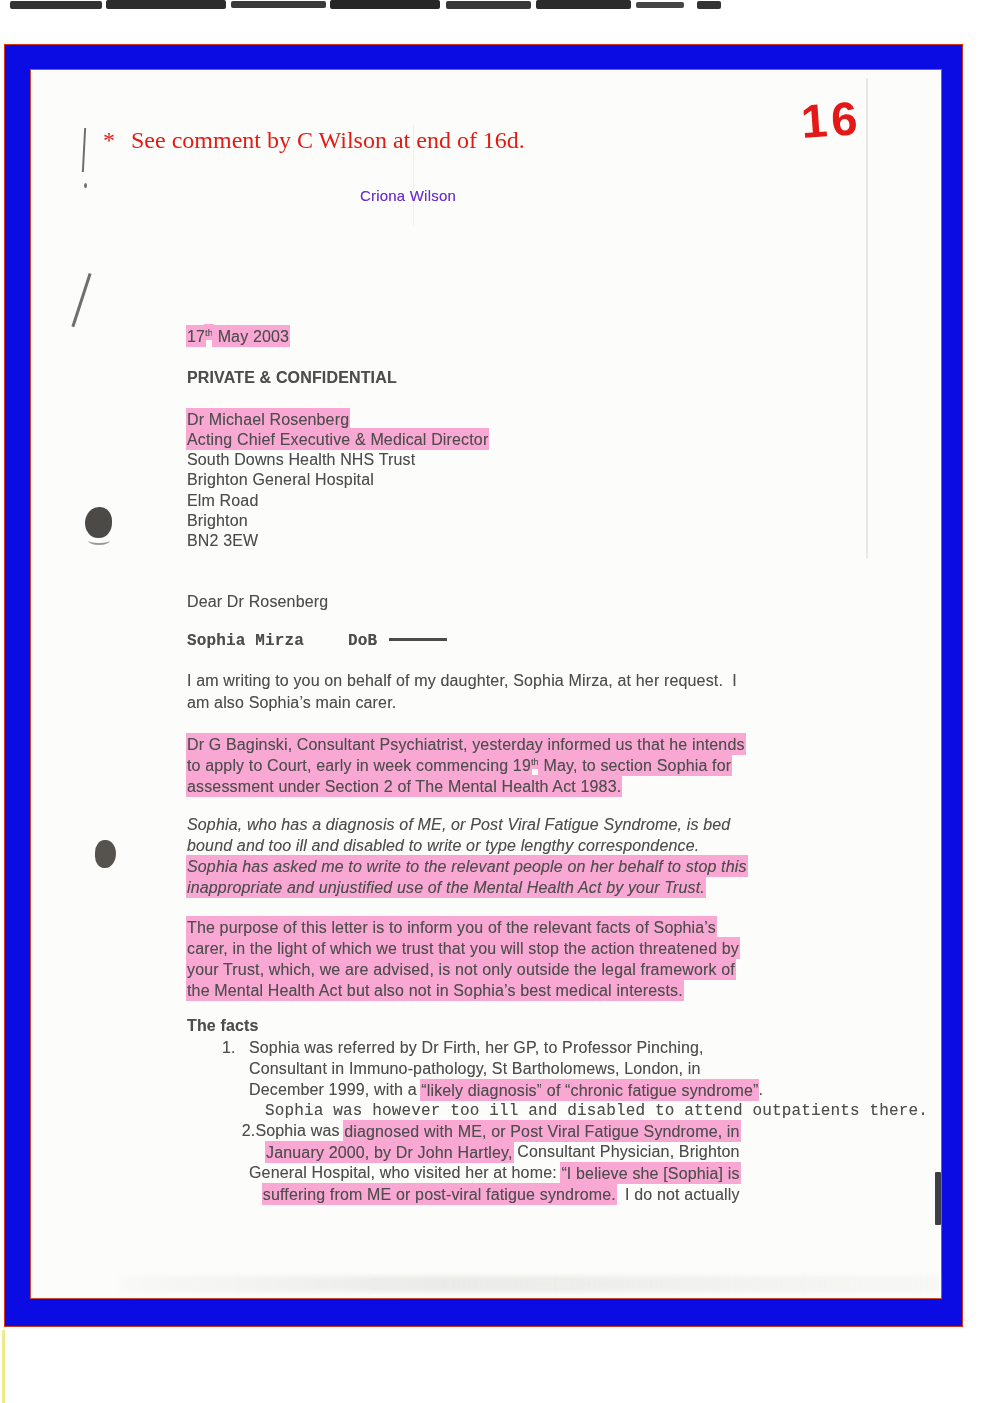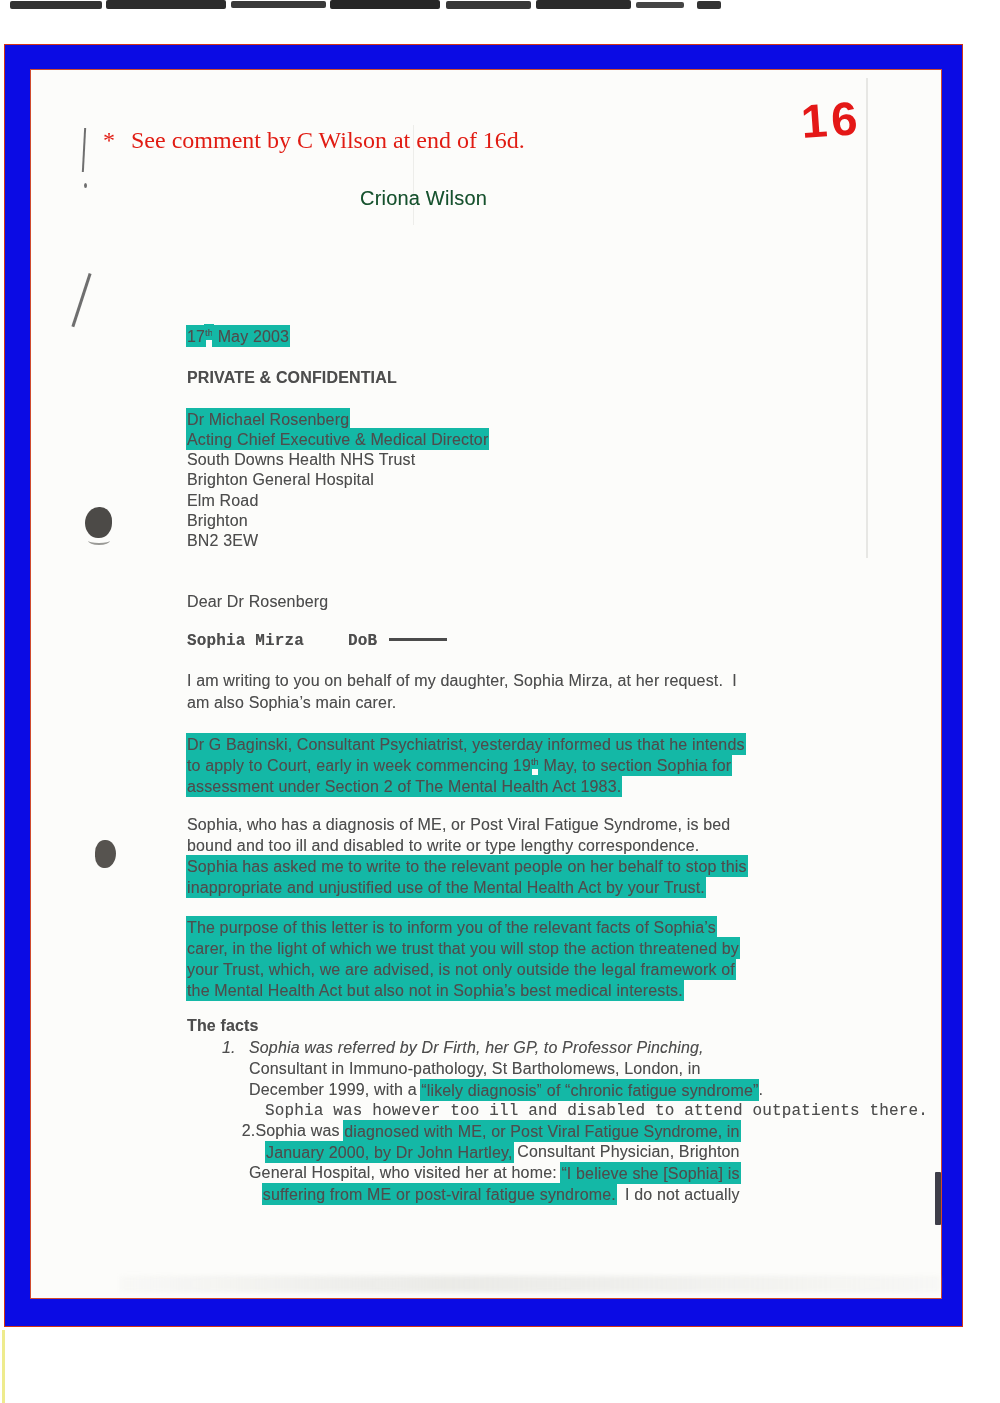--- a/index.html
+++ b/index.html
@@ -16,34 +16,34 @@
          background:#0b0be4;border:1.5px solid #d23418;z-index:1}
   .page{position:absolute;left:25px;top:24px;width:912px;height:1230px;
         background:#fcfcfa;border:1px solid #cf4b2e}
 
   
   .content{position:absolute;left:17px;top:0;width:1000px;height:1403px;z-index:5}
   .block{position:absolute;left:170px;font-size:16px;color:#4d4d4d;
          line-height:21.3px;letter-spacing:.15px;
          text-shadow:0 0 .35px rgba(90,90,90,.45)}
   .tline{white-space:pre}
-  .hl{background:#14b8a6;padding:2.5px 1px;margin:16px -1px}
+  .hl{background:#f9a8d4;padding:2.5px 1px;margin:16px -1px}
   .b{font-weight:700}
   .i{}
   sup.seg{font-size:9.5px;line-height:0;vertical-align:6px;letter-spacing:0}
   .num{display:inline-block}
   .spacer{display:inline-block}
   .dashline{display:inline-block;height:2.6px;background:#4b4b4b;vertical-align:4px}
 
   .note{font-family:"Liberation Serif","DejaVu Serif",serif;font-size:24px;
         color:#e11c13;z-index:6;white-space:pre}
   .note .star{margin-right:16px}
   .pagenum{left:784px;top:92px;font-size:47px;font-weight:700;color:#e41817;
            transform:rotate(-4deg);letter-spacing:4px;z-index:6}
-  .headername{left:343px;top:187px;font-size:20px;color:#14532d;
+  .headername{left:343px;top:187px;font-size:15px;color:#6d28d9;
               letter-spacing:.2px;z-index:6;
               text-shadow:0 0 .35px rgba(110,110,110,.5)}
 
   
   .penline{position:absolute;background:#6f6f6f;z-index:6}
   .punch{position:absolute;background:#4c4a47;z-index:6}
   .p1{left:68px;top:507px;width:27px;height:31px;border-radius:54% 46% 50% 50%}
   .p1tail{left:71px;top:536px;width:22px;height:9px;background:transparent;
           border-bottom:2px solid #9a9a96;border-radius:0 0 60% 60%;z-index:6;position:absolute}
   .p2{left:78px;top:840px;width:21px;height:28px;border-radius:48% 52% 55% 45%;background:#56534f}
@@ -119,37 +119,37 @@
       </div>
       <div class="block" style="top: 670px; line-height: 21.8px;">
         <div class="tline"><span class="seg">I am writing to you on behalf of my daughter, Sophia Mirza, at her request.  I</span></div>
         <div class="tline"><span class="seg">am also Sophia’s main carer.</span></div>
       </div>
       <div class="block" style="top: 733px; line-height: 21.4px;">
         <div class="tline"><span class="seg hl">Dr G Baginski, Consultant Psychiatrist, yesterday informed us that he intends</span></div>
         <div class="tline"><span class="seg hl">to apply to Court, early in week commencing 19</span><sup class="seg hl">th</sup><span class="seg hl"> May, to section Sophia for</span></div>
         <div class="tline"><span class="seg hl">assessment under Section 2 of The Mental Health Act 1983.</span></div>
       </div>
-      <div class="block" style="top: 815px; line-height: 20.7px;">
+      <div class="block" style="top: 815px; line-height: 20.7px; font-style: italic;">
         <div class="tline"><span class="seg">Sophia, who has a diagnosis of ME, or Post Viral Fatigue Syndrome, is bed</span></div>
         <div class="tline"><span class="seg">bound and too ill and disabled to write or type lengthy correspondence.</span></div>
         <div class="tline"><span class="seg hl">Sophia has asked me to write to the relevant people on her behalf to stop this</span></div>
         <div class="tline"><span class="seg hl">inappropriate and unjustified use of the Mental Health Act by your Trust.</span></div>
       </div>
       <div class="block" style="top: 916px; line-height: 21px;">
         <div class="tline"><span class="seg hl">The purpose of this letter is to inform you of the relevant facts of Sophia’s</span></div>
         <div class="tline"><span class="seg hl">carer, in the light of which we trust that you will stop the action threatened by</span></div>
         <div class="tline"><span class="seg hl">your Trust, which, we are advised, is not only outside the legal framework of</span></div>
         <div class="tline"><span class="seg hl">the Mental Health Act but also not in Sophia’s best medical interests.</span></div>
       </div>
       <div class="block" style="top: 1015px;">
         <div class="tline"><span class="seg b">The facts</span></div>
       </div>
       <div class="block" style="top: 1037px; line-height: 21.2px;">
-        <div class="tline" style="margin-left: 35px; font-style: italic;"><span class="seg num" style="width: 27px;">1.</span><span class="seg">Sophia was referred by Dr Firth, her GP, to Professor Pinching,</span></div>
+        <div class="tline" style="margin-left: 35px;"><span class="seg num" style="width: 27px;">1.</span><span class="seg">Sophia was referred by Dr Firth, her GP, to Professor Pinching,</span></div>
         <div class="tline" style="margin-left: 62px;"><span class="seg">Consultant in Immuno-pathology, St Bartholomews, London, in</span></div>
         <div class="tline" style="margin-left: 62px;"><span class="seg">December 1999, with a </span><span class="seg hl i">“likely diagnosis”</span><span class="seg hl"> of </span><span class="seg hl i">“chronic fatigue syndrome”</span><span class="seg">.</span></div>
         <div class="tline" style="margin-left: 78px; font-family: Liberation Mono, monospace;"><span class="seg">Sophia was however too ill and disabled to attend outpatients there.</span></div>
       </div>
       <div class="block" style="top: 1120px; line-height: 21.2px; text-align: right;">
         <div class="tline" style="margin-left: 35px;"><span class="seg num" style="width: 27px;">2.</span><span class="seg">Sophia was </span><span class="seg hl">diagnosed with ME, or Post Viral Fatigue Syndrome, in</span></div>
         <div class="tline" style="margin-left: 62px;"><span class="seg hl">January 2000, by Dr John Hartley,</span><span class="seg"> Consultant Physician, Brighton</span></div>
         <div class="tline" style="margin-left: 62px;"><span class="seg">General Hospital, who visited her at home: </span><span class="seg hl i">“I believe she [Sophia] is</span></div>
         <div class="tline" style="margin-left: 62px;"><span class="seg hl i">suffering from ME or post-viral fatigue syndrome.</span><span class="seg i">  I do not actually</span></div>
       </div>

